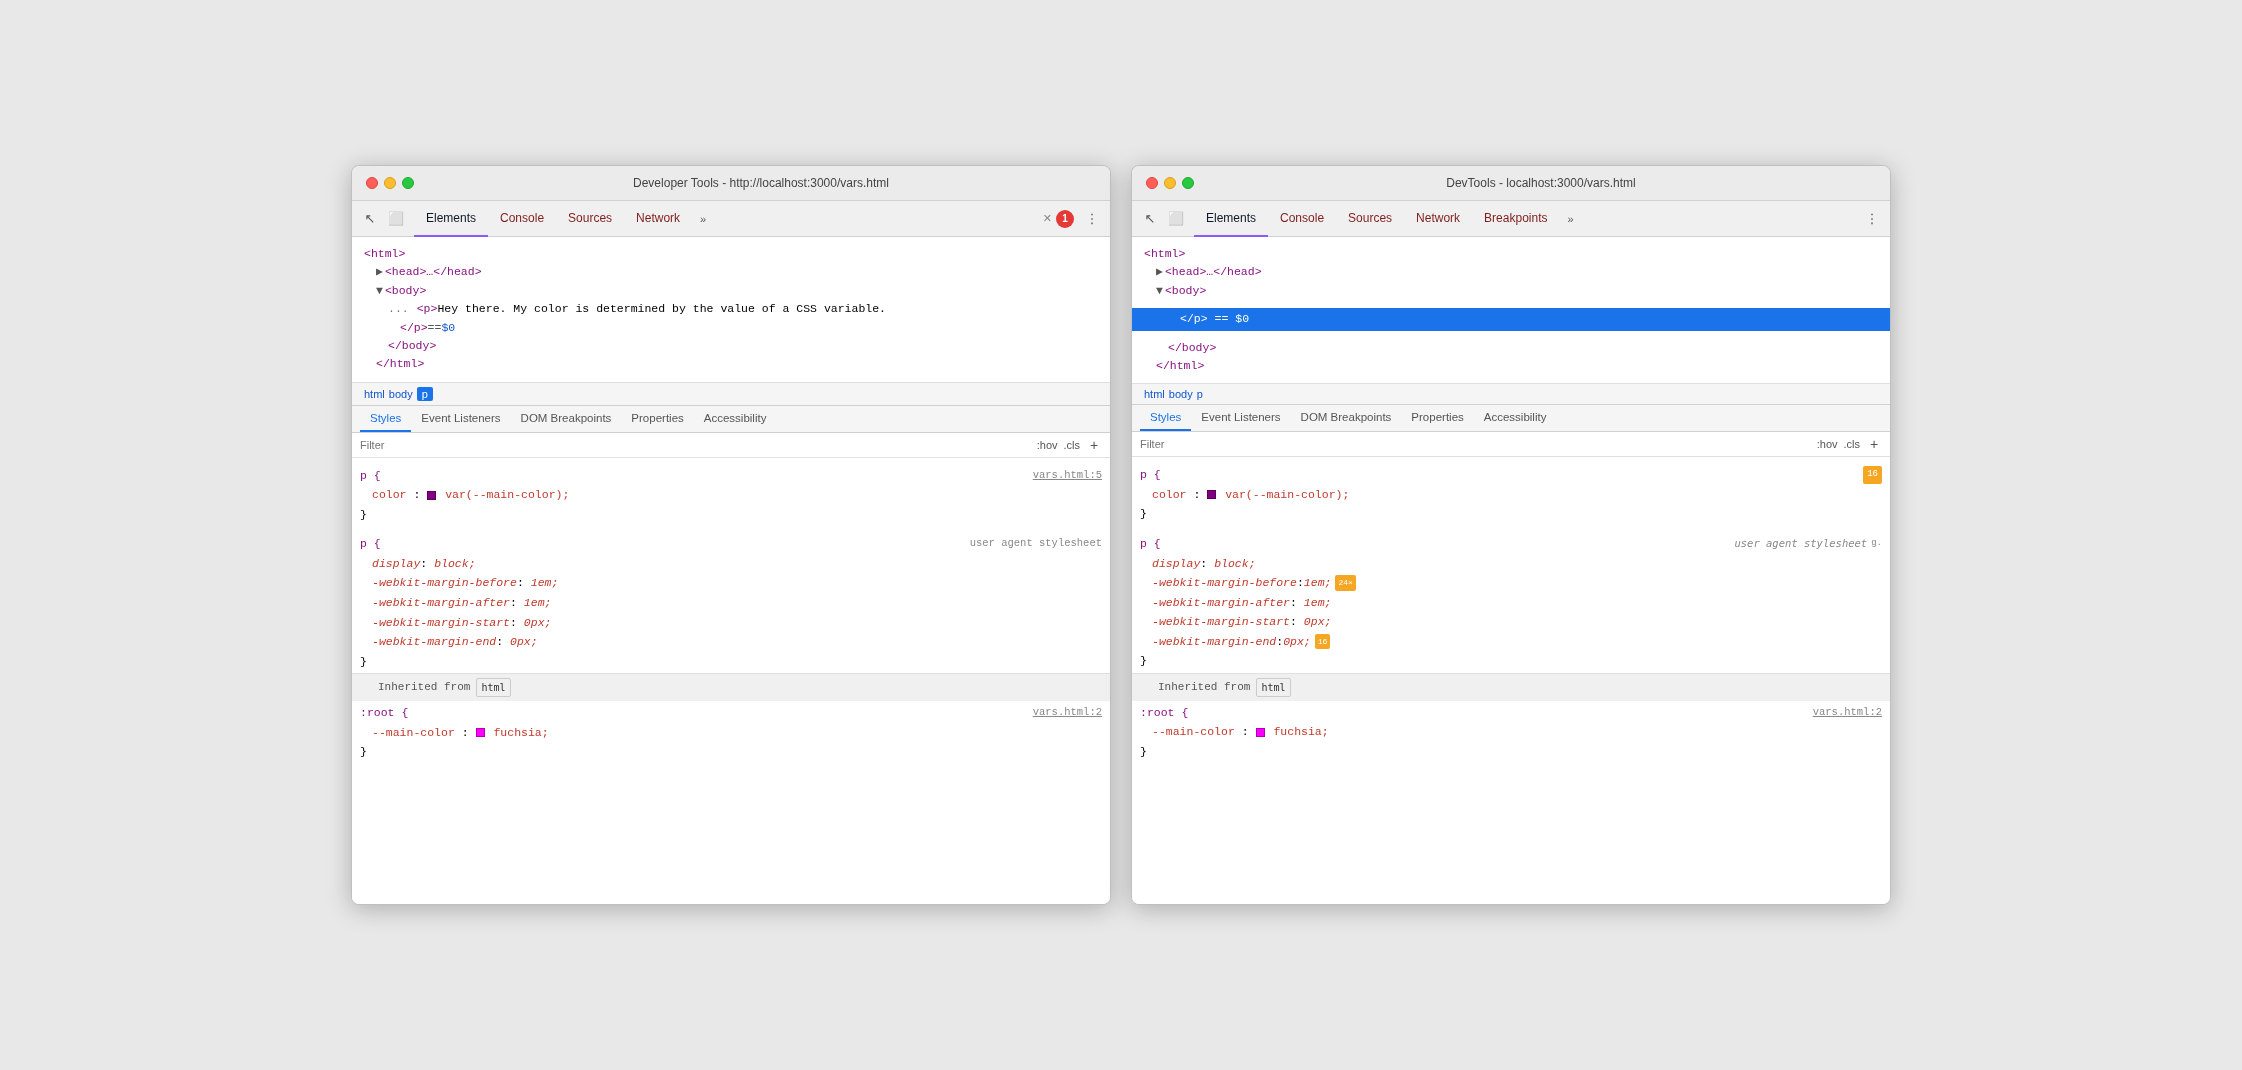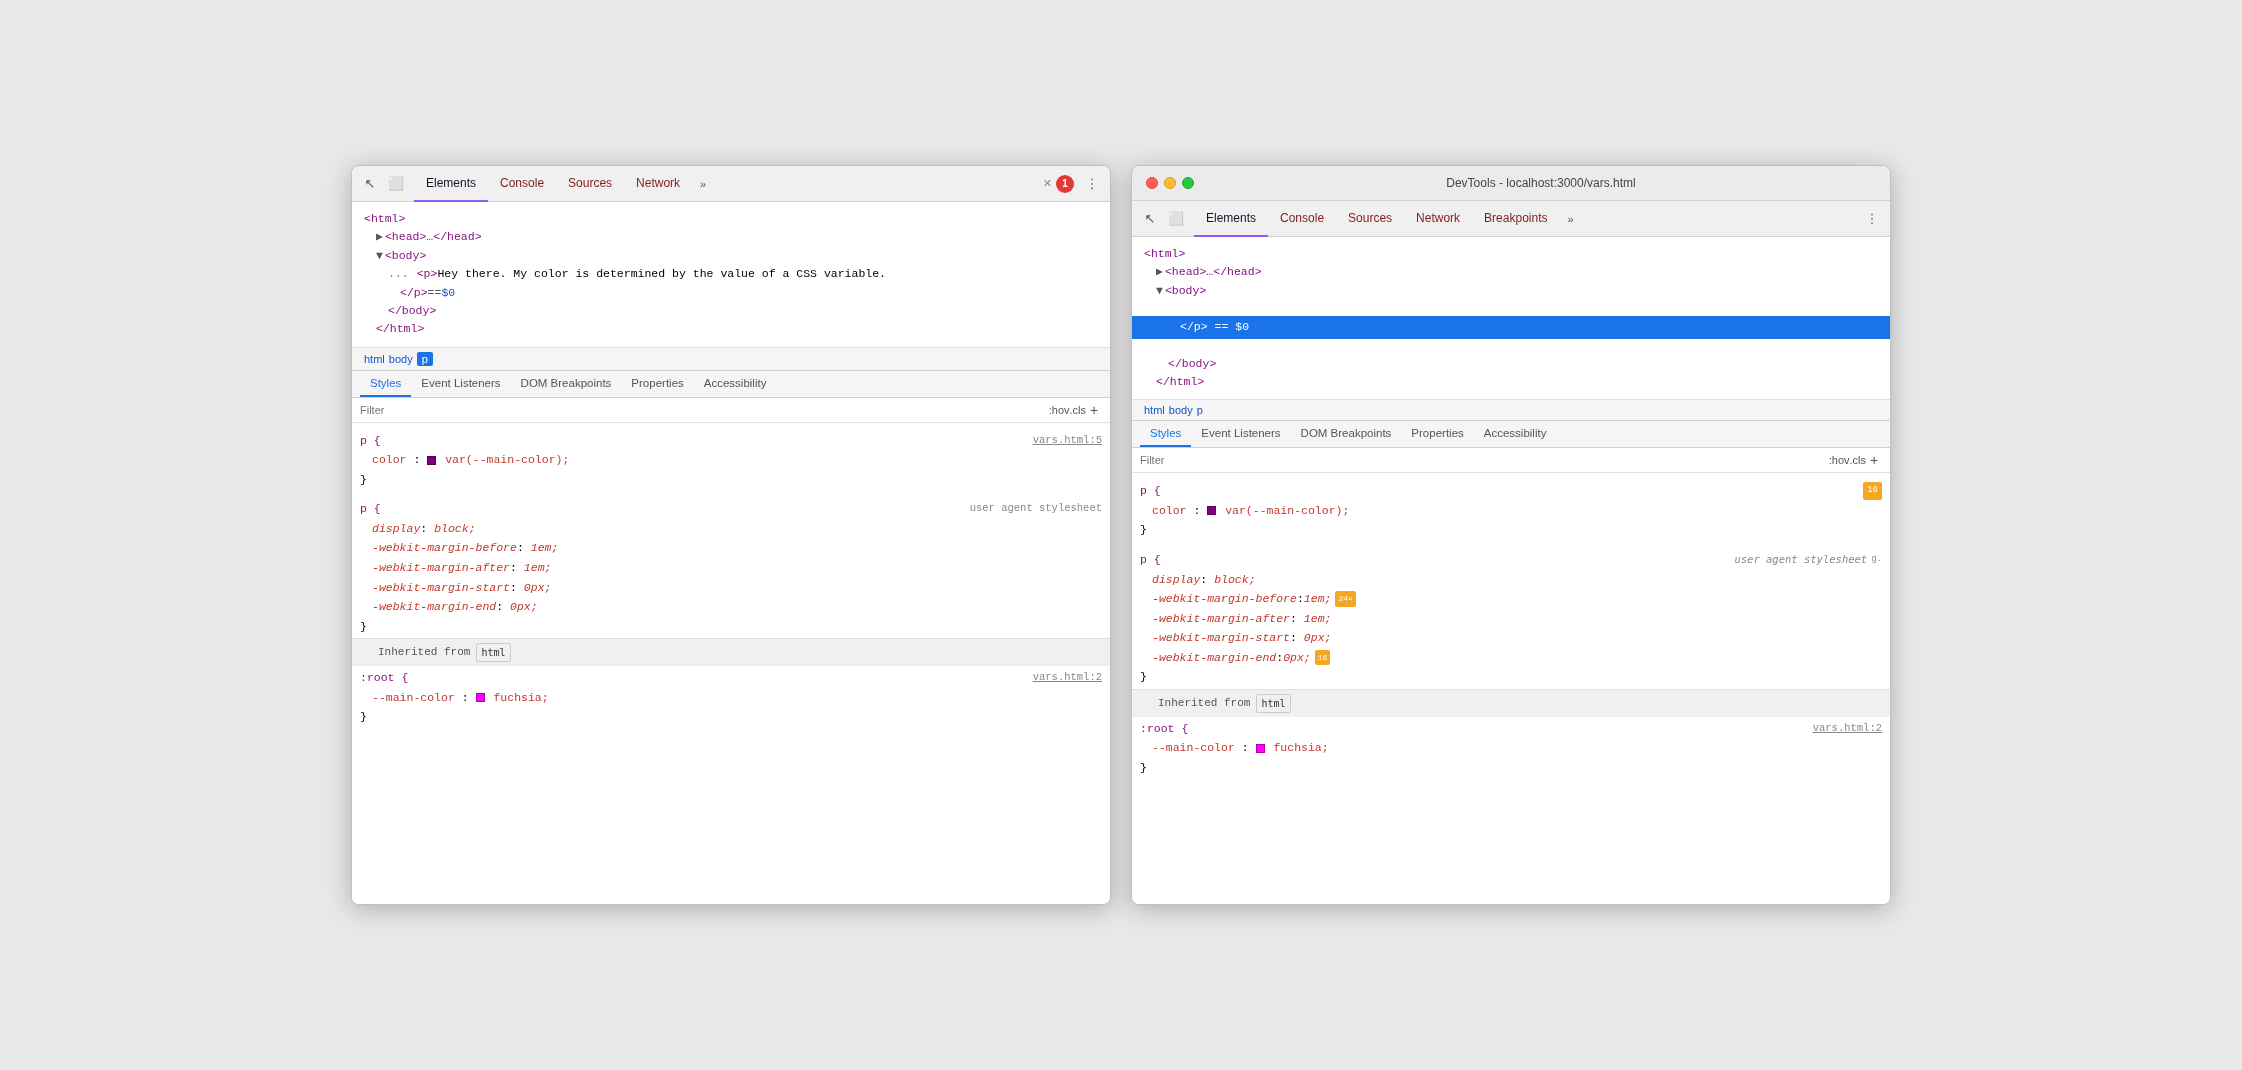--- a/index.html
+++ b/index.html
@@ -196,20 +196,21 @@
       flex: 1;
       border: none;
       outline: none;
       font-size: 11px;
       background: transparent;
       color: #333;
     }
     .filter-actions {
       display: flex;
       align-items: center;
+      gap: 6px;
       color: #555;
       font-size: 11px;
     }
     .styles-rules {
       padding: 6px 0;
       font-family: 'Menlo', 'Monaco', 'Courier New', monospace;
       font-size: 11.5px;
       line-height: 1.7;
       flex: 1;
       overflow-y: auto;
@@ -275,20 +276,28 @@
     .italic { font-style: italic; }
     .muted { color: #777; }
   </style>
 </head>
 <body>
 
 <div style="display:flex; gap:20px; align-items:flex-start;">
 
   <div class="devtools-window">
 
+    <div class="title-bar">
+      <div class="traffic-lights">
+        <div class="traffic-light tl-close"></div>
+        <div class="traffic-light tl-min"></div>
+        <div class="traffic-light tl-max"></div>
+      </div>
+      <span class="title-text">Developer Tools - http://localhost:3000/vars.html</span>
+    </div>
 
     <div class="toolbar">
       <div class="toolbar-icons">
         <div class="icon-btn">↖</div>
         <div class="icon-btn">⬜</div>
       </div>
       <div class="tabs">
         <div class="tab active">Elements</div>
         <div class="tab">Console</div>
         <div class="tab">Sources</div>
@@ -449,21 +458,21 @@
       </div>
       <div class="dom-line indent-1">
         <span class="arrow">▶</span>
         <span class="tag">&lt;head&gt;…&lt;/head&gt;</span>
       </div>
       <div class="dom-line indent-1">
         <span class="arrow">▼</span>
         <span class="tag">&lt;body&gt;</span>
       </div>
 
-      <div style="background:#1a73e8; margin:16px -12px; padding:2px 12px;">
+      <div style="background:#1a73e8; margin:8px -12px; padding:2px 12px;">
         <span style="color:white;margin-left:36px;">&lt;/p&gt;</span>
         <span style="color:white;"> == </span>
         <span style="color:white;">$0</span>
       </div>
       <div class="dom-line indent-2">
         <span class="tag">&lt;/body&gt;</span>
       </div>
       <div class="dom-line indent-1">
         <span class="tag">&lt;/html&gt;</span>
       </div>

